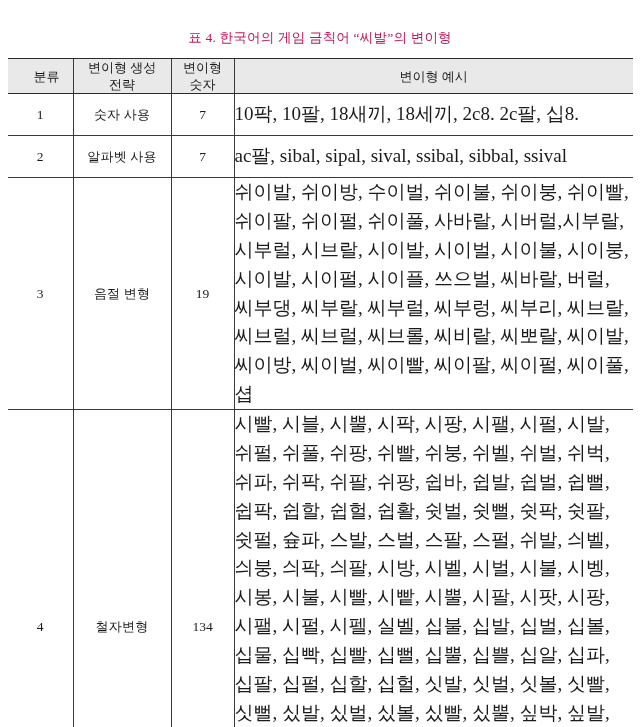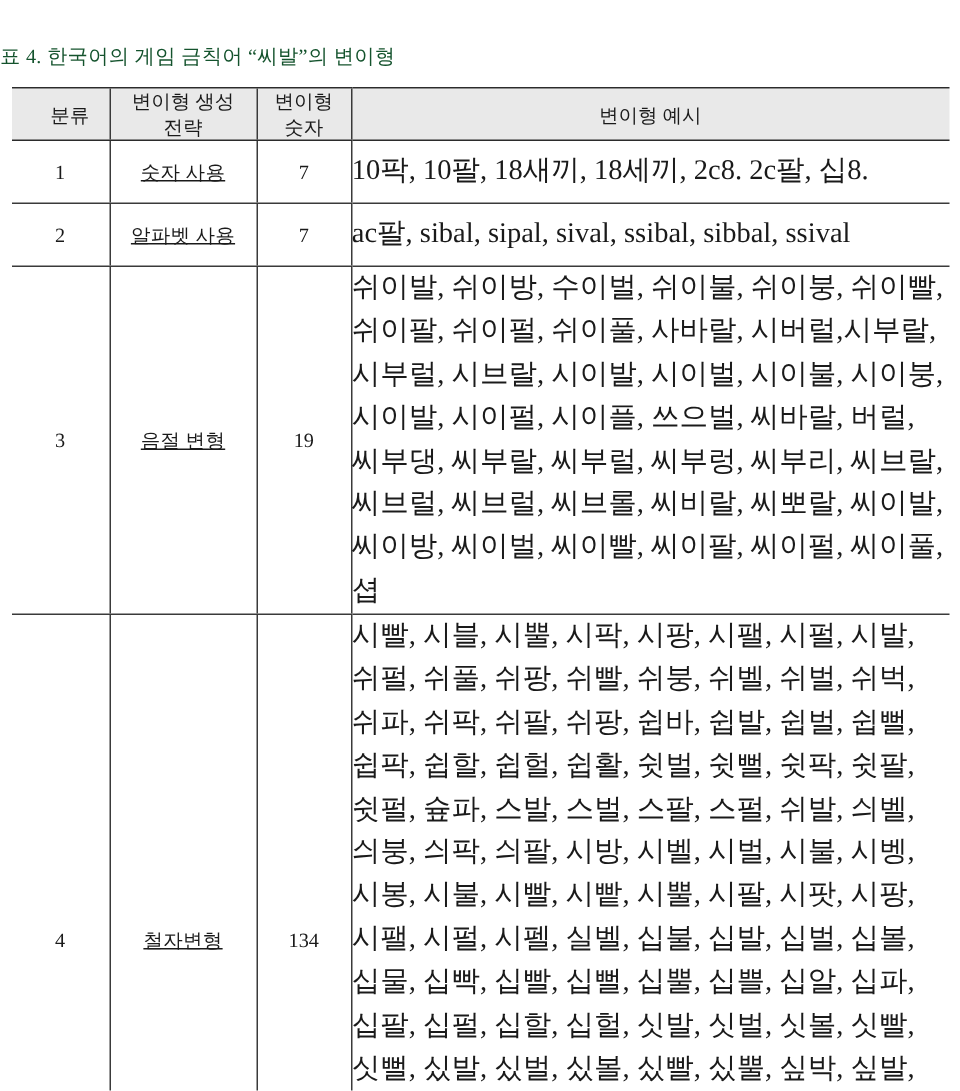--- a/index.html
+++ b/index.html
@@ -15,25 +15,26 @@
     overflow: hidden;
   }
   .page {
     width: 640px;
     height: 727px;
     position: relative;
     box-sizing: border-box;
     padding: 0;
   }
   .table-caption {
+    text-align: center;
     font-size: 13.5px;
     letter-spacing: 0.2px;
     padding-top: 29px;
     padding-bottom: 11px;
-    color: #14532d;
+    color: #be185d;
     font-weight: 400;
   }
   table.variant-table {
     border-collapse: collapse;
     width: 609px;
     margin: 0 auto;
     table-layout: fixed;
   }
   table.variant-table td,
   table.variant-table th {
@@ -69,21 +70,20 @@
     border-bottom: 1.6px solid #2b2b2b;
   }
   td.cell-cat {
     text-align: center;
     font-size: 13.5px;
   }
   td.cell-strategy {
     text-align: center;
     font-size: 13px;
     letter-spacing: 0.2px;
-    text-decoration: underline;
   }
   td.cell-count {
     text-align: center;
     font-size: 13.5px;
   }
   td.cell-examples {
     text-align: left;
     padding: 5px 7px 5px 8px;
     line-height: 1.52;
     font-size: 19px;

